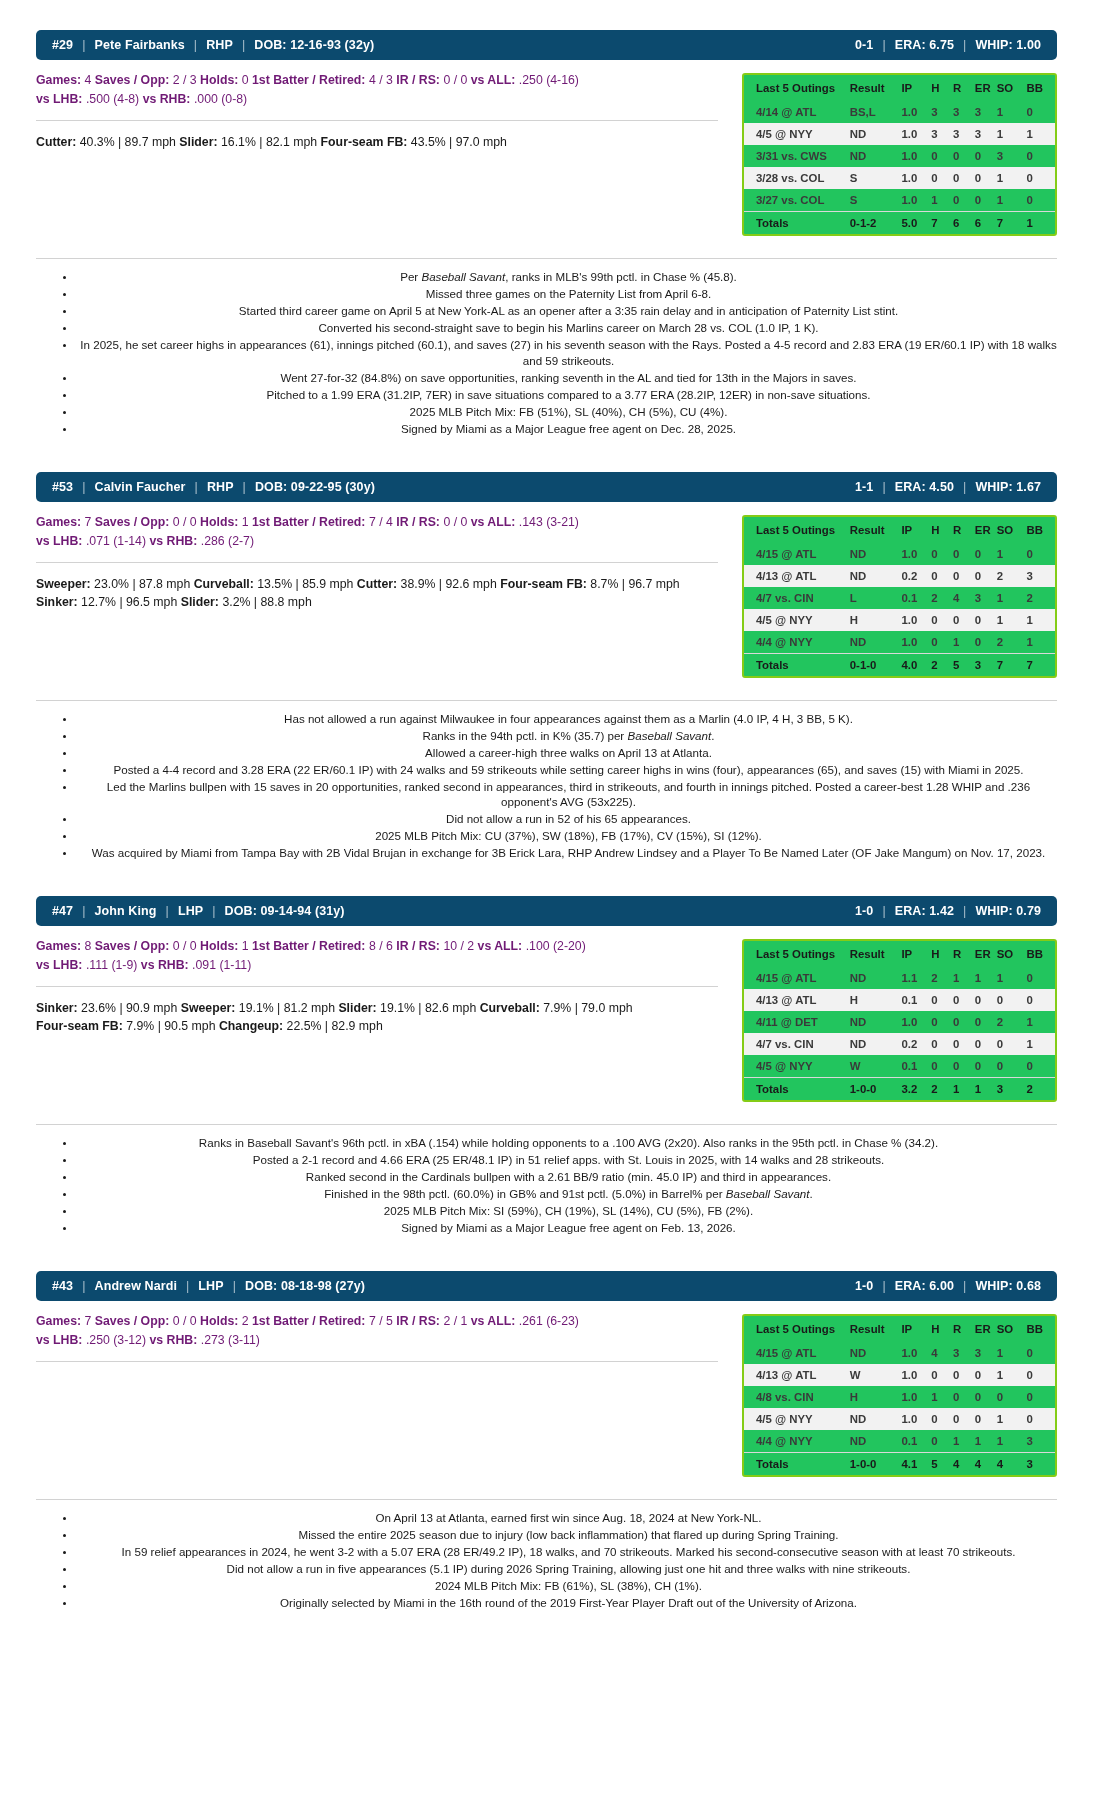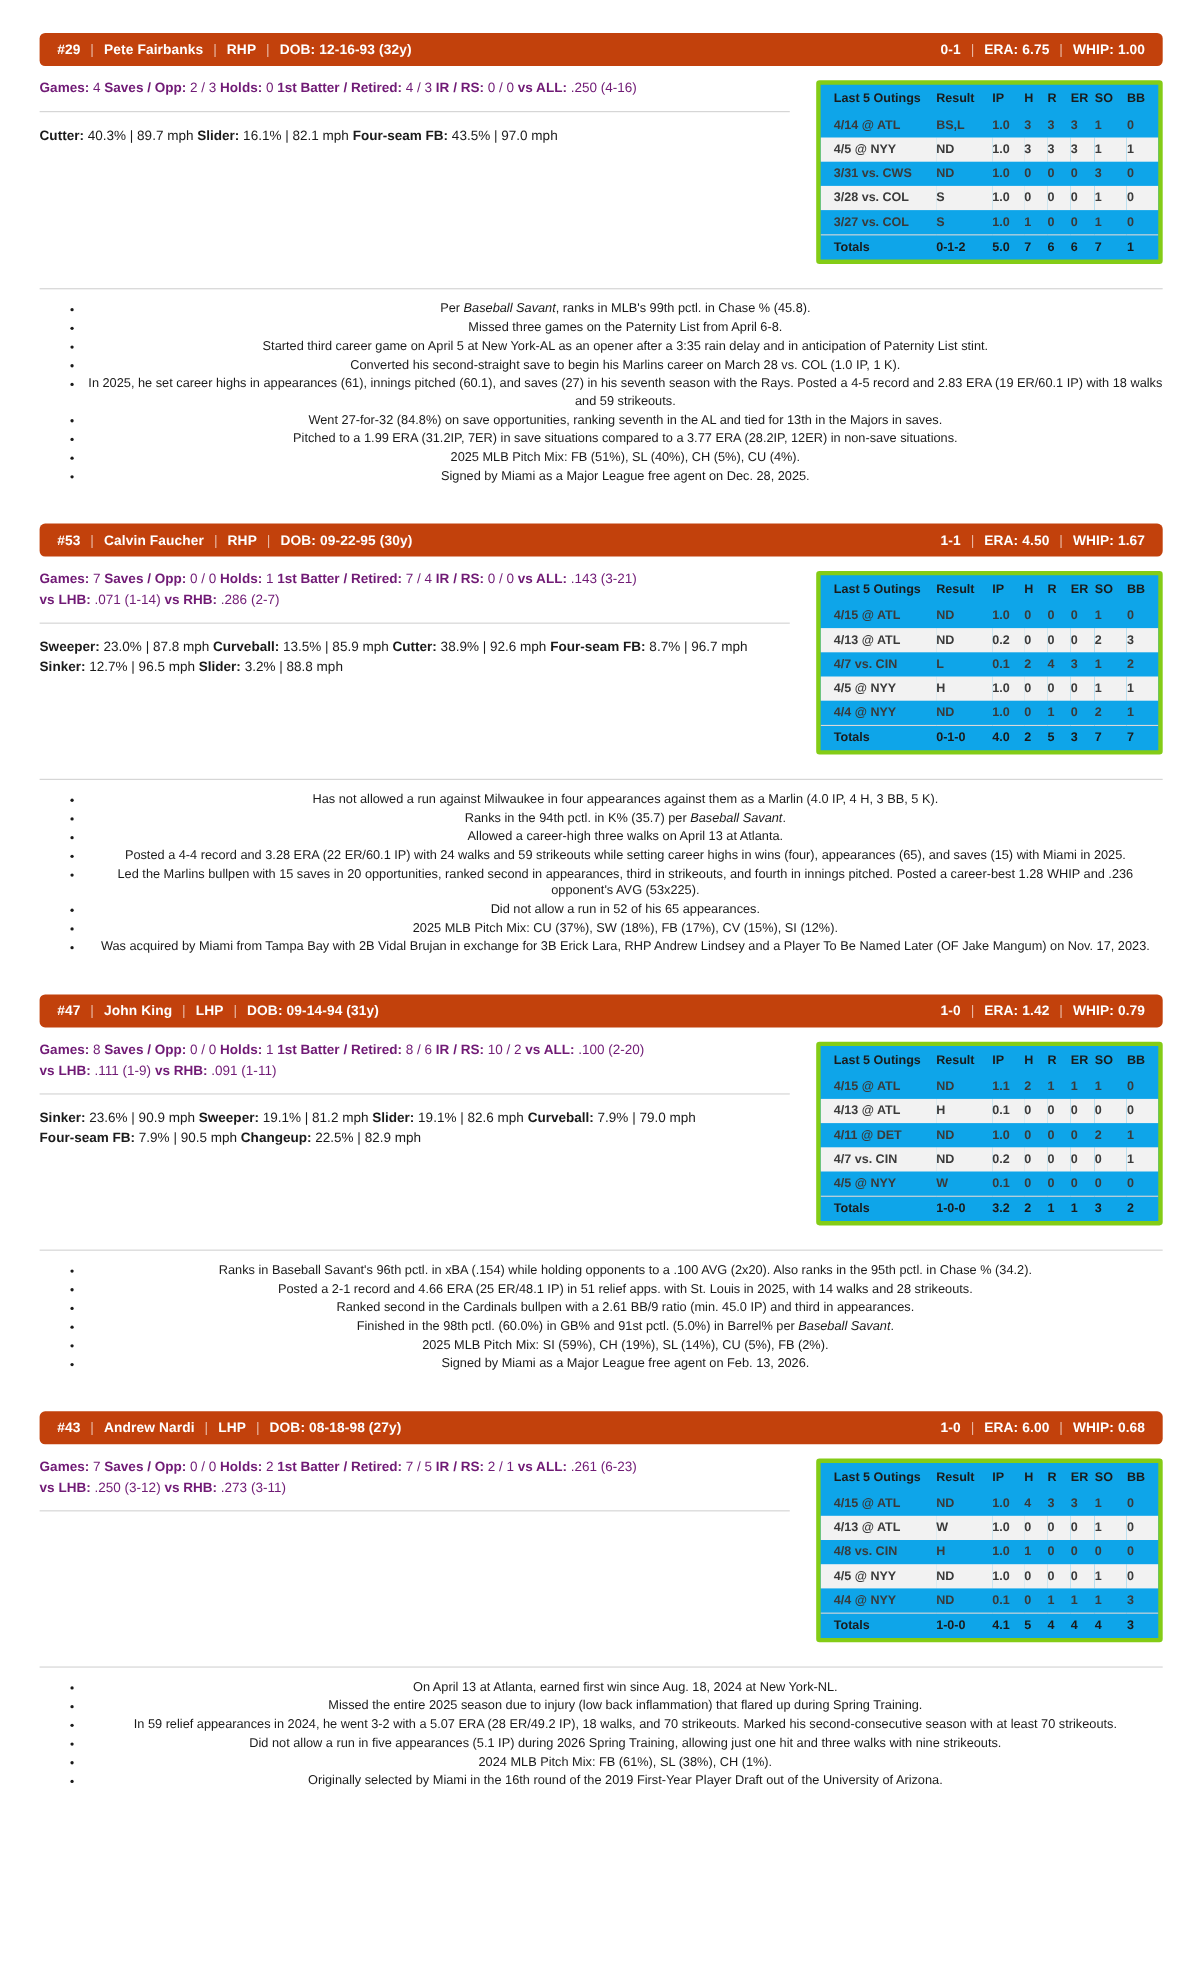--- a/index.html
+++ b/index.html
@@ -18,21 +18,21 @@
     width: 1093px;
     min-height: 1800px;
     padding: 30px 36px 0 36px;
     background: #fff;
   }
 
   
   .player-block { margin-bottom: 0; }
 
   .player-header {
-    background: #c2410c;
+    background: #0c4a6e;
     border-radius: 5px;
     height: 30px;
     display: flex;
     align-items: center;
     justify-content: space-between;
     padding: 0 16px;
     color: #ffffff;
     font-size: 12.5px;
     font-weight: bold;
     letter-spacing: .1px;
@@ -78,24 +78,24 @@
 
   .pitch-line {
     font-size: 12.3px;
     line-height: 18px;
     margin: 0;
   }
   .pitch-line b { font-weight: bold; }
 
   
   .outings {
-    border: 4px solid #84cc16;
+    border: 2px solid #84cc16;
     border-radius: 3px;
     overflow: hidden;
-    background: #0ea5e9;
+    background: #22c55e;
   }
   table.outings-table {
     width: 100%;
     border-collapse: collapse;
     font-size: 11.4px;
     color: #2b2b2b;
   }
   table.outings-table th {
     font-weight: bold;
     text-align: left;
@@ -173,20 +173,21 @@
             <span>0-1</span>
             <span class="hdr-sep">|</span>
             <span>ERA: 6.75</span>
             <span class="hdr-sep">|</span>
             <span>WHIP: 1.00</span>
           </div>
         </div>
         <div class="player-body">
           <div class="stats-col">
             <div class="stat-line"><b>Games:</b> 4 <b>Saves / Opp:</b> 2 / 3 <b>Holds:</b> 0 <b>1st Batter / Retired:</b> 4 / 3 <b>IR / RS:</b> 0 / 0 <b>vs ALL:</b> .250 (4-16)</div>
+            <div class="stat-line"><b>vs LHB:</b> .500 (4-8) <b>vs RHB:</b> .000 (0-8)</div>
             <hr class="divider">
             <div class="pitch-line"><b>Cutter:</b> 40.3% | 89.7 mph <b>Slider:</b> 16.1% | 82.1 mph <b>Four-seam FB:</b> 43.5% | 97.0 mph</div>
           </div>
           <div class="table-col">
             <div class="outings">
               <table class="outings-table">
                 <thead>
                   <tr>
                     <th class="col-opp">Last 5 Outings</th>
                     <th class="col-res">Result</th>

